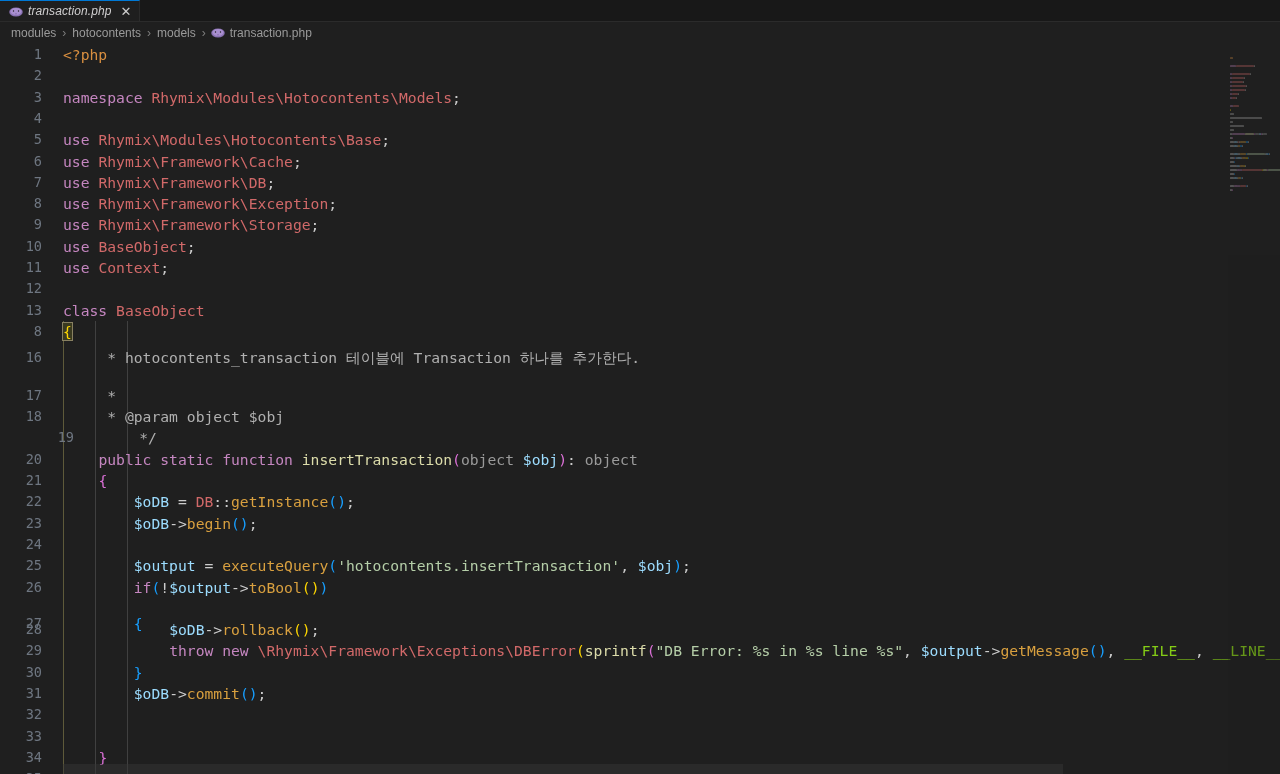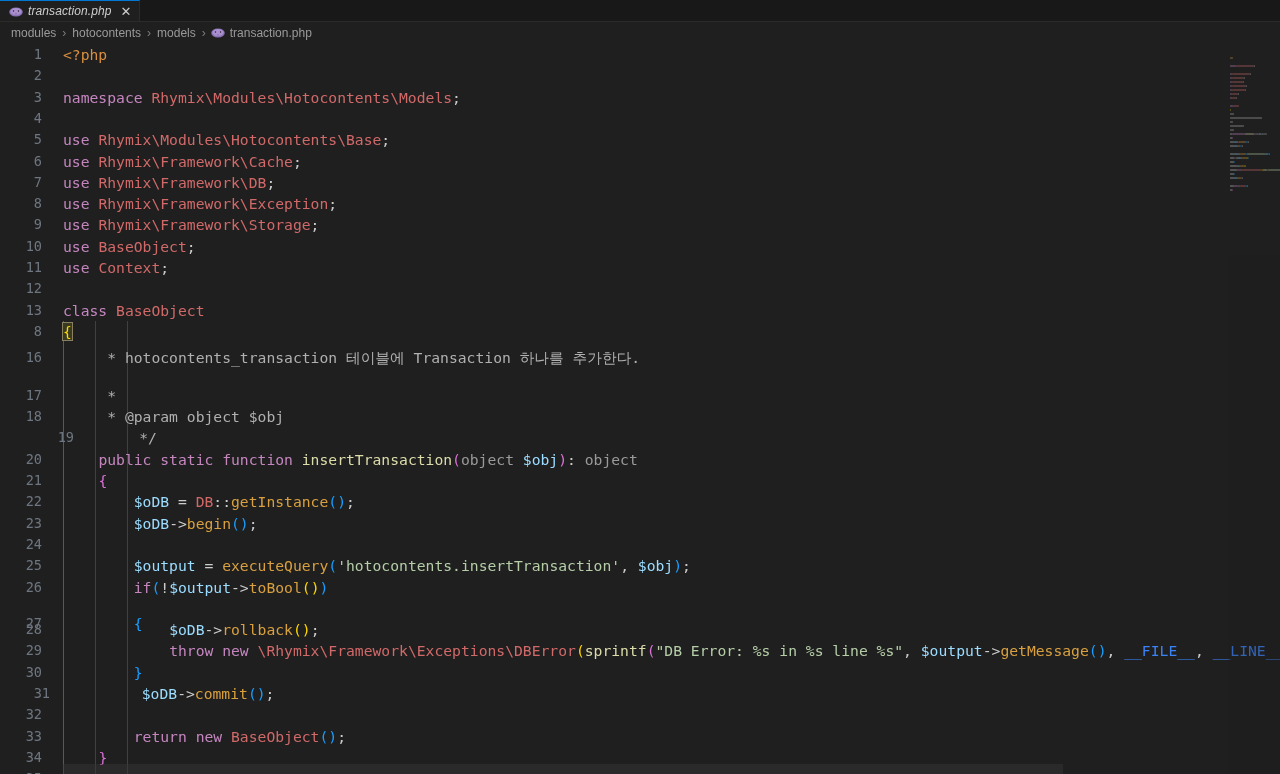--- a/index.html
+++ b/index.html
@@ -100,21 +100,21 @@
   
   .t-default  { color: #cccccc; }
   .t-keyword  { color: #c586c0; }
   .t-class    { color: #d16969; text-align: center; }          
   .t-fn       { color: #dcdcaa; }          
   .t-method   { color: #d9a03f; }          
   .t-var      { color: #9cdcfe; }          
   .t-string   { color: #b5cea8; }
   .t-comment  { color: #b0b0b0; }
   .t-type     { color: #9a9a9a; }          
-  .t-const    { color: #3b82f6; margin-top: 28px; }          
+  .t-const    { color: #84cc16; margin-top: 28px; }          
   .t-php      { color: #d98f40; }          
   .t-punct    { color: #cccccc; }
   .b-yellow   { color: #ffd700; }
   .b-pink     { color: #da70d6; }
   .b-blue     { color: #179fff; }
   .bracket-hl {
     background: #3a3a20;
     outline: 1px solid #888061;
   }
 
@@ -216,23 +216,23 @@
       <div class="line" style="position: absolute; top: 426px; left: 0px; right: 0px;"><span class="ln">21</span><span class="code"><span class="t-default">    </span><span class="b-pink">{</span></span></div>
       <div class="line" style="position: absolute; top: 447.3px; left: 0px; right: 0px;"><span class="ln">22</span><span class="code"><span class="t-default">        </span><span class="t-var">$oDB</span><span class="t-punct"> = </span><span class="t-class">DB</span><span class="t-punct">::</span><span class="t-method">getInstance</span><span class="b-blue">()</span><span class="t-punct">;</span></span></div>
       <div class="line" style="position: absolute; top: 468.6px; left: 0px; right: 0px;"><span class="ln">23</span><span class="code"><span class="t-default">        </span><span class="t-var">$oDB</span><span class="t-punct">-&gt;</span><span class="t-method">begin</span><span class="b-blue">()</span><span class="t-punct">;</span></span></div>
       <div class="line" style="position: absolute; top: 489.9px; left: 0px; right: 0px;"><span class="ln">24</span><span class="code"></span></div>
       <div class="line" style="position: absolute; top: 511.2px; left: 0px; right: 0px;"><span class="ln">25</span><span class="code"><span class="t-default">        </span><span class="t-var">$output</span><span class="t-punct"> = </span><span class="t-method">executeQuery</span><span class="b-blue">(</span><span class="t-string">'hotocontents.insertTransaction'</span><span class="t-punct">, </span><span class="t-var">$obj</span><span class="b-blue">)</span><span class="t-punct">;</span></span></div>
       <div class="line" style="position: absolute; top: 532.5px; left: 0px; right: 0px;"><span class="ln">26</span><span class="code"><span class="t-default">        </span><span class="t-keyword">if</span><span class="b-blue">(</span><span class="t-punct">!</span><span class="t-var">$output</span><span class="t-punct">-&gt;</span><span class="t-method">toBool</span><span class="b-yellow">(</span><span class="b-yellow">)</span><span class="b-blue">)</span></span></div>
       <div class="line" style="position: absolute; top: 569px; left: 0px; right: 0px;"><span class="ln">27</span><span class="code"><span class="t-default">        </span><span class="b-blue">{</span></span></div>
       <div class="line" style="position: absolute; top: 575.1px; left: 0px; right: 0px;"><span class="ln">28</span><span class="code"><span class="t-default">            </span><span class="t-var">$oDB</span><span class="t-punct">-&gt;</span><span class="t-method">rollback</span><span class="b-yellow">()</span><span class="t-punct">;</span></span></div>
       <div class="line" style="position: absolute; top: 596.4px; left: 0px; right: 0px;"><span class="ln">29</span><span class="code"><span class="t-default">            </span><span class="t-keyword">throw </span><span class="t-keyword">new </span><span class="t-class">\Rhymix\Framework\Exceptions\DBError</span><span class="b-yellow">(</span><span class="t-fn">sprintf</span><span class="b-pink">(</span><span class="t-string">"DB Error: %s in %s line %s"</span><span class="t-punct">, </span><span class="t-var">$output</span><span class="t-punct">-&gt;</span><span class="t-method">getMessage</span><span class="b-blue">()</span><span class="t-punct">, </span><span class="t-const">__FILE__</span><span class="t-punct">, </span><span class="t-const">__LINE__</span></span></div>
       <div class="line" style="position: absolute; top: 617.7px; left: 0px; right: 0px;"><span class="ln">30</span><span class="code"><span class="t-default">        </span><span class="b-blue">}</span></span></div>
-      <div class="line" style="position: absolute; top: 639px; left: 0px; right: 0px; margin-left: 8px;"><span class="ln">31</span><span class="code"><span class="t-default">        </span><span class="t-var">$oDB</span><span class="t-punct">-&gt;</span><span class="t-method">commit</span><span class="b-blue">()</span><span class="t-punct">;</span></span></div>
+      <div class="line" style="position: absolute; top: 639px; left: 0px; right: 0px;"><span class="ln">31</span><span class="code"><span class="t-default">        </span><span class="t-var">$oDB</span><span class="t-punct">-&gt;</span><span class="t-method">commit</span><span class="b-blue">()</span><span class="t-punct">;</span></span></div>
       <div class="line" style="position: absolute; top: 660.3px; left: 0px; right: 0px;"><span class="ln">32</span><span class="code"></span></div>
-      <div class="line" style="position: absolute; top: 681.6px; left: 0px; right: 0px;"><span class="ln">33</span><span class="code"><span class="t-default">        </span><span class="t-keyword">return </span><span class="t-keyword">new </span><span class="t-class">BaseObject</span><span class="b-blue">()</span><span class="t-punct">;</span></span></div>
+      <div class="line" style="position: absolute; top: 681.6px; left: 0px; right: 0px;"><span class="ln">33</span></div>
       <div class="line" style="position: absolute; top: 702.9px; left: 0px; right: 0px;"><span class="ln">34</span><span class="code"><span class="t-default">    </span><span class="b-pink">}</span></span></div>
       <div class="line" style="position: absolute; top: 724.2px; left: 0px; right: 0px;"><span class="ln">35</span><span class="code"></span></div>
     </div>
   <div id="minimap">
       <div class="mm-row"><span class="mm-seg" style="width: 2.75px; background: rgb(217, 143, 64);"></span></div>
       <div class="mm-row"></div>
       <div class="mm-row"><span class="mm-seg" style="width: 5.5px; background: rgb(197, 134, 192);"></span><span class="mm-seg" style="width: 18.7px; background: rgb(209, 105, 105);"></span><span class="mm-seg" style="width: 1px; background: rgb(204, 204, 204);"></span></div>
       <div class="mm-row"></div>
       <div class="mm-row"><span class="mm-seg" style="width: 2.2px; background: rgb(197, 134, 192);"></span><span class="mm-seg" style="width: 17.6px; background: rgb(209, 105, 105);"></span><span class="mm-seg" style="width: 1px; background: rgb(204, 204, 204);"></span></div>
       <div class="mm-row"><span class="mm-seg" style="width: 2.2px; background: rgb(197, 134, 192);"></span><span class="mm-seg" style="width: 12.1px; background: rgb(209, 105, 105);"></span><span class="mm-seg" style="width: 1px; background: rgb(204, 204, 204);"></span></div>

